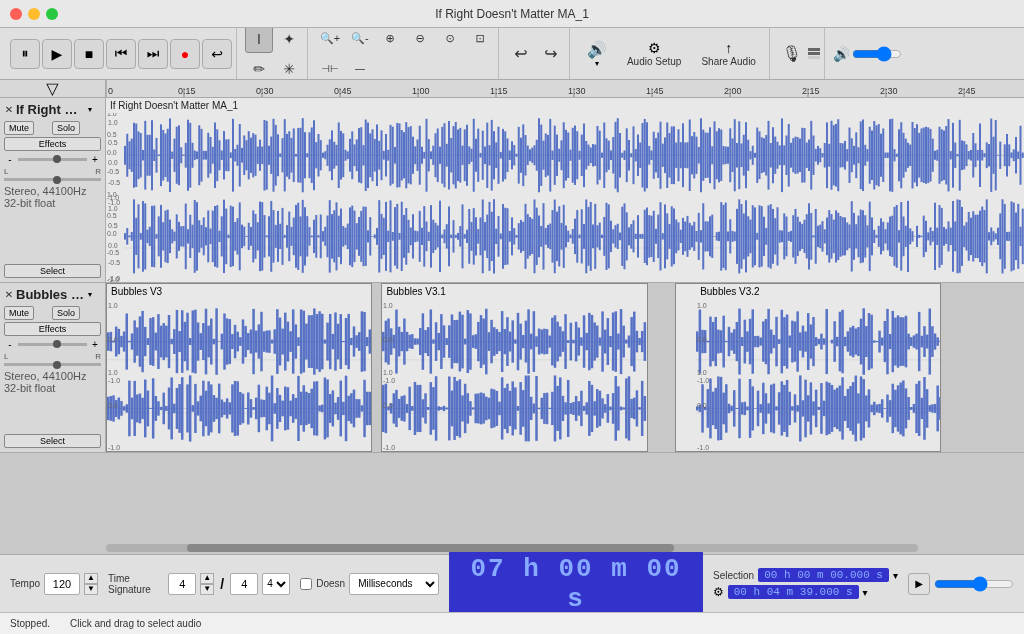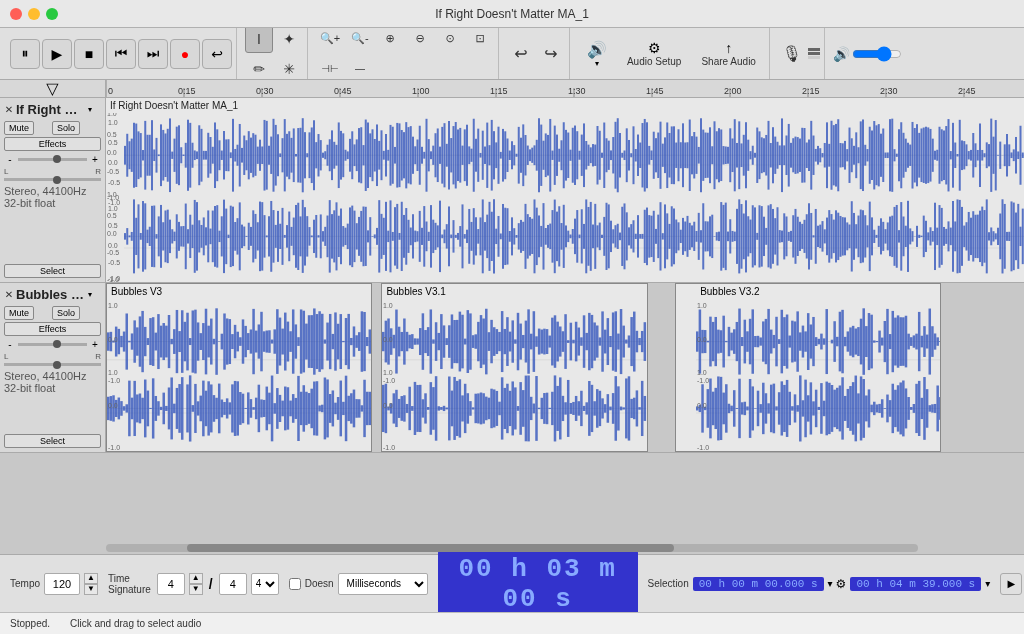--- a/index.html
+++ b/index.html
@@ -370,21 +370,21 @@
       font-family: 'Courier New', monospace;
       padding: 4px 12px;
       border-radius: 3px;
       letter-spacing: 2px;
       min-width: 200px;
       text-align: center;
     }
 
     .selection-section {
       display: flex;
-      flex-direction: row;
+      flex-direction: column;
       gap: 3px;
     }
     .sel-time-field {
       background: #3333cc;
       color: #88aaff;
       font-size: 11px;
       font-family: 'Courier New', monospace;
       padding: 1px 6px;
       border-radius: 2px;
       white-space: nowrap;
@@ -2182,21 +2182,21 @@
   <div class="snap-section">
     <input type="checkbox" class="snap-checkbox" style="">
     <span class="section-label">Doesn</span>
     <select class="snap-dropdown">
       <option>Milliseconds</option>
       <option>Beats</option>
       <option>Seconds</option>
     </select>
   </div>
 
-  <div class="time-display">00 h 03 m 00 s</div>
+  <div class="time-display">07 h 00 m 00 s</div>
 
   <div class="selection-section">
     <div style="display:flex;align-items:center;gap:4px;">
       <span class="section-label">Selection</span>
       <div class="sel-time-field">00 h 00 m 00.000 s</div>
       <span style="font-size:10px;cursor:pointer;">▾</span>
     </div>
     <div style="display:flex;align-items:center;gap:4px;">
       <span class="sel-gear">⚙</span>
       <div class="sel-time-field">00 h 04 m 39.000 s</div>

